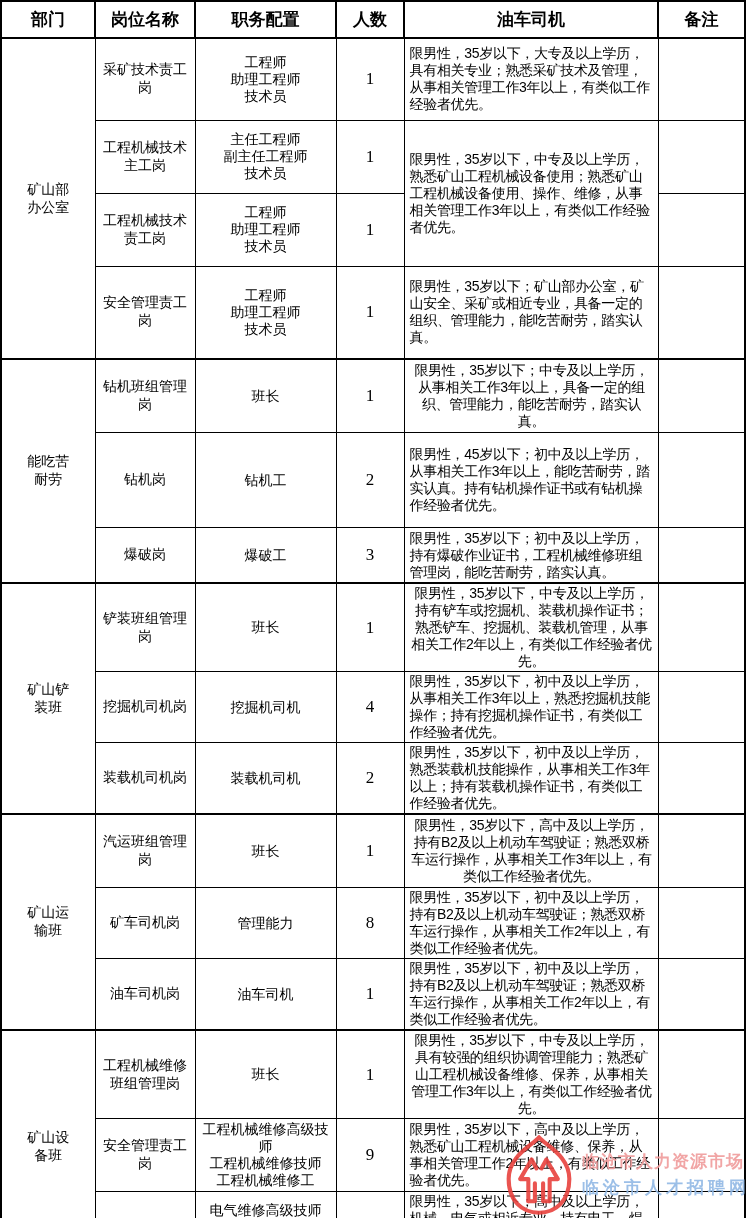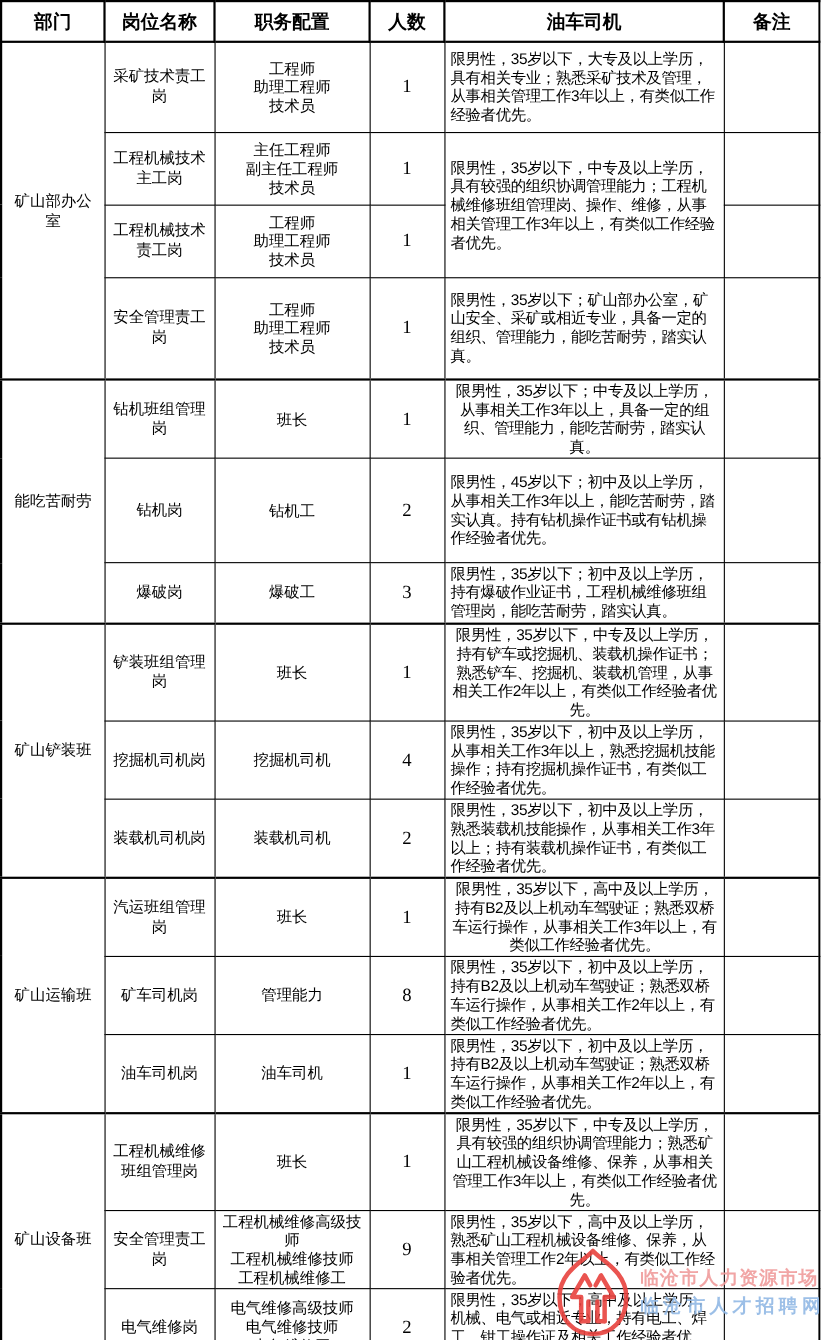--- a/index.html
+++ b/index.html
@@ -22,22 +22,22 @@
     text-align: center;
     vertical-align: middle;
     overflow: hidden;
   }
   thead th {
     border: 2px solid #000;
     font-size: 17px;
     font-weight: bold;
     padding: 2px;
   }
-  td.dept  { font-size: 14px; padding: 1px 6px; }
-  td.pos   { font-size: 14px; padding: 8px 5px; }
+  td.dept  { font-size: 14px; padding: 1px 20px; }
+  td.pos   { font-size: 14px; padding: 18px 5px; }
   td.cfg   { font-size: 14px; white-space: pre-line; line-height: 17px; padding: 1px 4px; }
   td.num   { font-family: "Liberation Serif", serif; font-size: 17px; }
   td.req   {
     font-size: 14px;
     text-align: left;
     line-height: 17px;
     padding: 1px 4px 1px 5px;
     letter-spacing: -0.3px;
   }
   td.rem   { font-size: 14px; }
@@ -105,21 +105,21 @@
       <td class="num">1</td>
       <td class="req">限男性，35岁以下，大专及以上学历，具有相关专业；熟悉采矿技术及管理，从事相关管理工作3年以上，有类似工作经验者优先。</td>
       <td class="rem"></td>
     </tr>
     <tr style="height:66px">
       <td class="pos">工程机械技术主工岗</td>
       <td class="cfg">主任工程师
 副主任工程师
 技术员</td>
       <td class="num">1</td>
-      <td class="req" rowspan="2">限男性，35岁以下，中专及以上学历，具有较强的组织协调管理能力；工程机械维修班组管理岗、操作、维修，从事相关管理工作3年以上，有类似工作经验者优先。</td>
+      <td class="req" rowspan="2">限男性，35岁以下，中专及以上学历，熟悉矿山工程机械设备使用；熟悉矿山工程机械设备使用、操作、维修，从事相关管理工作3年以上，有类似工作经验者优先。</td>
       <td class="rem"></td>
     </tr>
     <tr style="height:66px">
       <td class="pos">工程机械技术责工岗</td>
       <td class="cfg">工程师
 助理工程师
 技术员</td>
       <td class="num">1</td>
       <td class="rem"></td>
     </tr>

